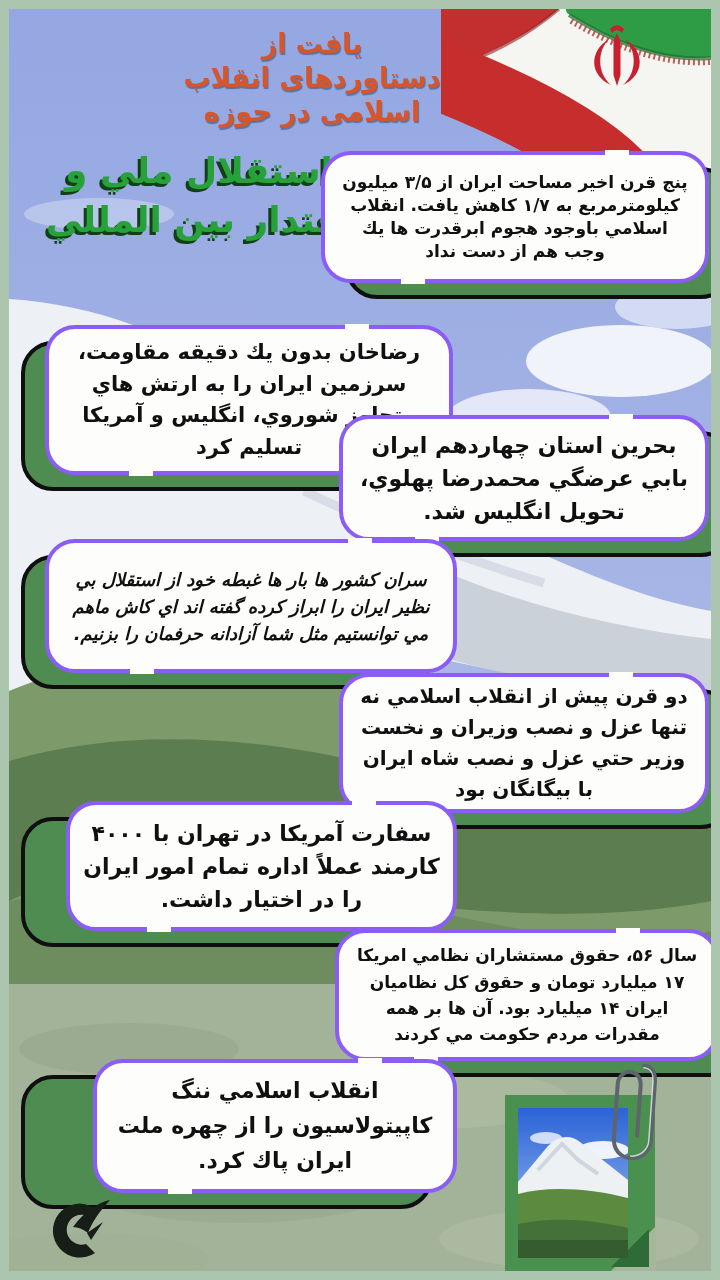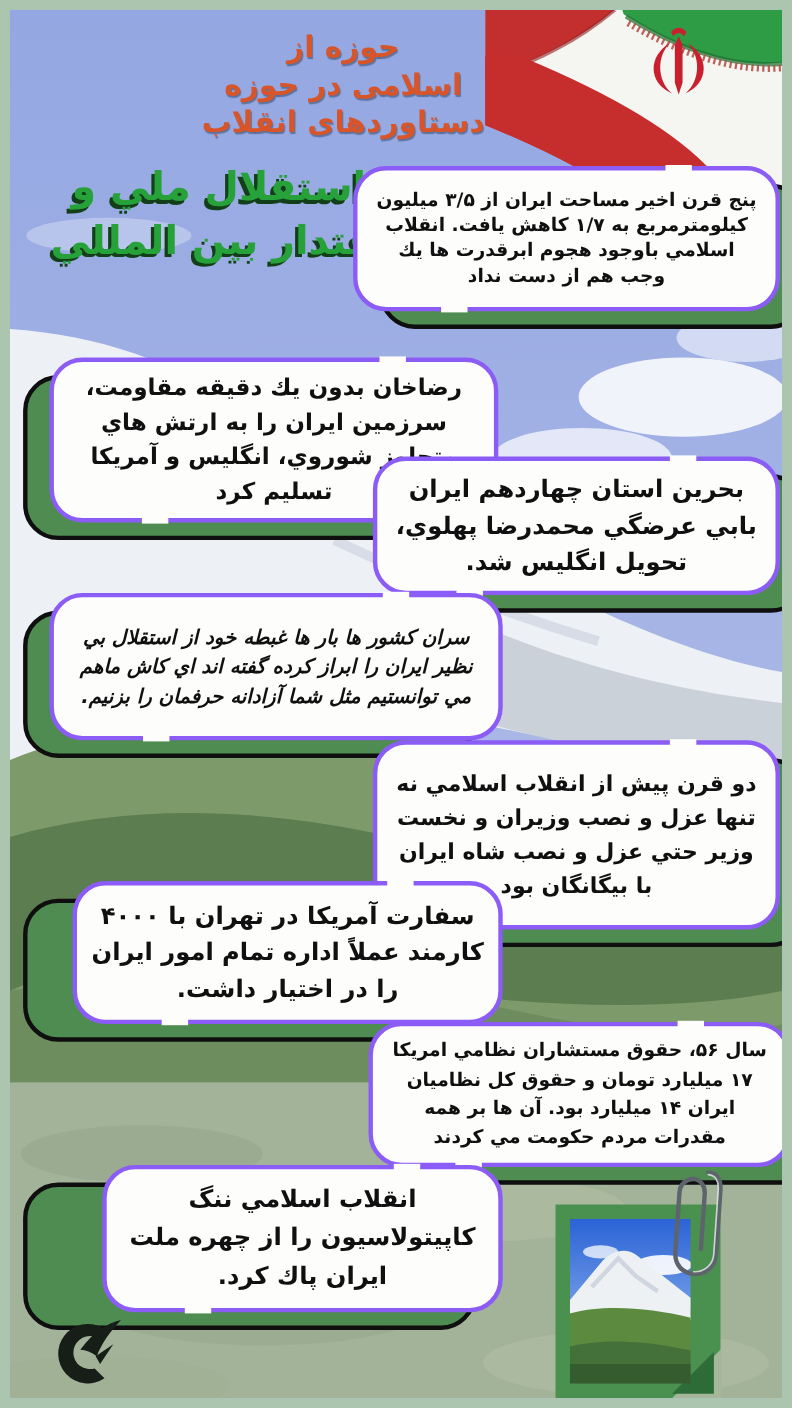--- a/index.html
+++ b/index.html
@@ -44,21 +44,21 @@
   .bubble .box::before{
     content:"";position:absolute;top:-5px;right:20%;width:24px;height:7px;background:#fdfdfc;
   }
   .bubble .box::after{
     content:"";position:absolute;bottom:-5px;left:20%;width:24px;height:7px;background:#fdfdfc;
   }
   .b1{left:312px;top:142px;width:388px;} .b1 .box{min-height:108px;font-size:17px;line-height:1.35;padding:8px 14px;}
   .b2{left:36px; top:276px;width:408px;margin-top:40px;} .b2 .box{min-height:100px;font-size:21px;line-height:1.5;padding:8px 14px;}
   .b3{left:330px;top:406px;width:370px;} .b3 .box{min-height:102px;font-size:22px;line-height:1.5;padding:8px 12px;}
   .b4{left:36px; top:530px;width:412px;font-style:italic;} .b4 .box{min-height:110px;font-size:18px;line-height:1.5;padding:8px 10px;}
-  .b5{left:330px;top:664px;width:370px;} .b5 .box{min-height:104px;font-size:20px;line-height:1.55;padding:20px 12px;}
+  .b5{left:330px;top:664px;width:370px;} .b5 .box{min-height:104px;font-size:20px;line-height:1.55;padding:4px 12px;}
   .b6{left:36px; top:792px;width:412px;} .b6 .box{min-height:106px;font-size:22px;line-height:1.5;padding:8px 12px;margin-left:21px;}
   .b7{left:326px;top:920px;width:384px;} .b7 .box{min-height:108px;font-size:17px;line-height:1.55;padding:8px 12px;}
   .b8{left:36px; top:1050px;width:412px;} .b8 .box{min-height:102px;font-size:22px;line-height:1.6;padding:10px 16px;margin-left:48px;}
 
   
   .logo{position:absolute;left:26px;top:1182px;width:76px;height:80px;z-index:3;}
   .photo-wrap{position:absolute;left:496px;top:1086px;width:150px;height:176px;z-index:3;}
   .photo-frame{position:absolute;inset:0;background:#4a9150;}
   .photo-frame .corner-cut{
     position:absolute;right:-1px;bottom:-1px;width:0;height:0;
@@ -122,23 +122,23 @@
 
     <g transform="translate(176,52)" fill="#c8202e">
       <path d="M-8,-20 C-28,-8 -28,16 -6,26 C-20,14 -20,-8 -8,-20 Z"></path>
       <path d="M8,-20 C28,-8 28,16 6,26 C20,14 20,-8 8,-20 Z"></path>
       <path d="M0,-26 L3.5,-18 L3.5,16 L0,27 L-3.5,16 L-3.5,-18 Z"></path>
       <path d="M-7,-30 C-2,-35 2,-35 7,-30 L5,-26 C1,-30 -1,-30 -5,-26 Z"></path>
     </g>
   </svg>
 
   <div class="title">
-    <div>حوزه از</div>
+    <div>يافت از</div>
+    <div>دستاوردهای انقلاب</div>
     <div>اسلامی در حوزه</div>
-    <div>دستاوردهای انقلاب</div>
   </div>
 
   <div class="subtitle">
     <div>استقلال ملي و</div>
     <div>اقتدار بين المللي</div>
   </div>
 
   <div class="bubble right b1">
     <div class="shadow"></div>
     <div class="box">

